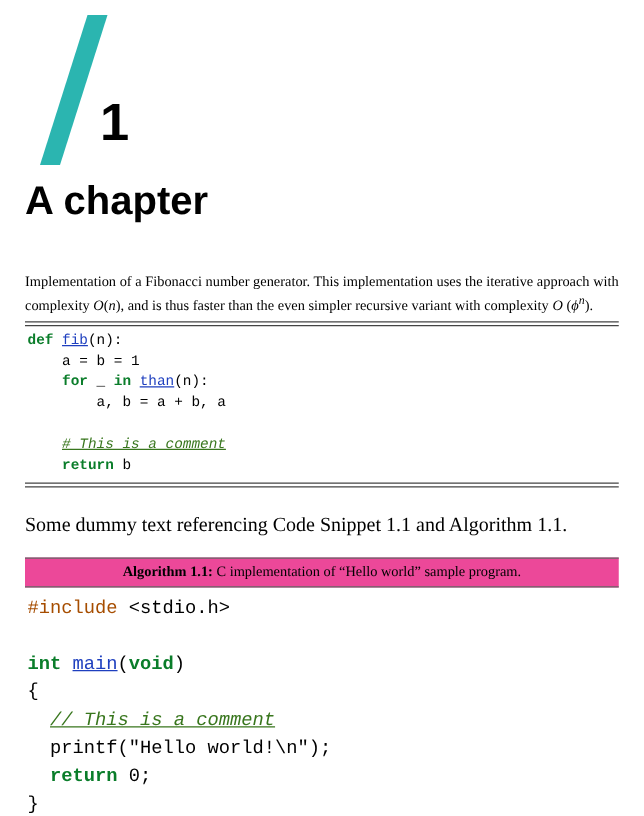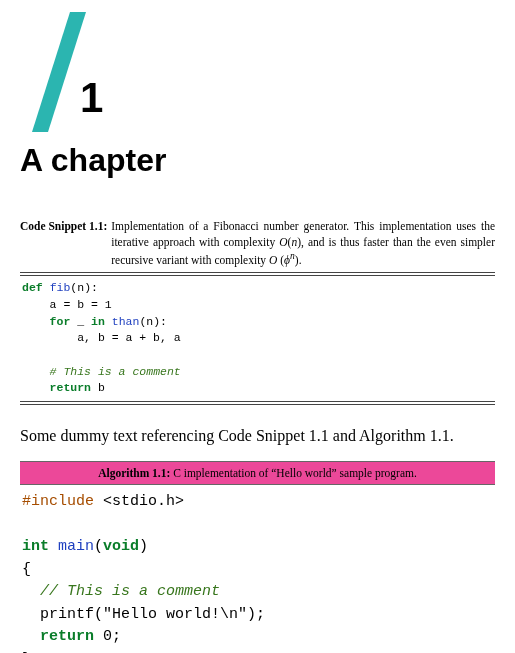--- a/index.html
+++ b/index.html
@@ -67,22 +67,22 @@
     margin-bottom: 2px;
   }
   pre.code {
     font-family: 'Menlo', 'Consolas', 'Courier New', monospace;
     font-size: 11.5px;
     line-height: 1.45;
     padding: 4px 2px;
     white-space: pre;
   }
   .kw { color: #0a7d2a; font-weight: 700; text-align: right; }
-  .fn { color: #1e3fbf; }
-  .cmt { color: #38761d; font-style: italic; }
+  .fn { color: #1e3fbf; text-decoration: underline; }
+  .cmt { color: #38761d; font-style: italic; text-decoration: underline; }
   .pre { color: #a64d00; }
   .bodytext {
     font-size: 16px;
     margin: 20px 0 14px 0;
     line-height: 1.4;
   }
   .algo-header {
     background: #ec4899;
     padding: 5px 6px;
     font-size: 11.5px;
@@ -107,21 +107,20 @@
 <div class="header">
   <svg class="slash" viewBox="0 0 90 120">
     <polygon points="38,0 54,0 16,120 0,120" fill="#2bb5b0"></polygon>
   </svg>
   <div class="chapnum sans">1</div>
 </div>
 
 <div class="chaptitle sans">A chapter</div>
 
 <div class="caption-row">
-  <div class="caption-label">Code Snippet 1.1:</div>
   <div class="caption-text">
     <span>Implementation of a Fibonacci number generator. This implementation uses the iterative approach with complexity </span><span class="ital">O</span>(<span class="ital">n</span>)<span>, and is thus faster than the even simpler recursive variant with complexity </span><span class="ital">O</span> (<span class="ital">ϕ</span><sup class="ital">n</sup>)<span>.</span>
   </div>
 </div>
 
 <div class="codebox">
   <div class="topinner"></div>
 <pre class="code"><span class="kw">def</span> <span class="fn">fib</span><span>(n):</span>
 <span>    a = b = 1</span>
     <span class="kw">for</span><span> _ </span><span class="kw">in</span><span> </span><span class="fn">than</span><span>(n):</span>

